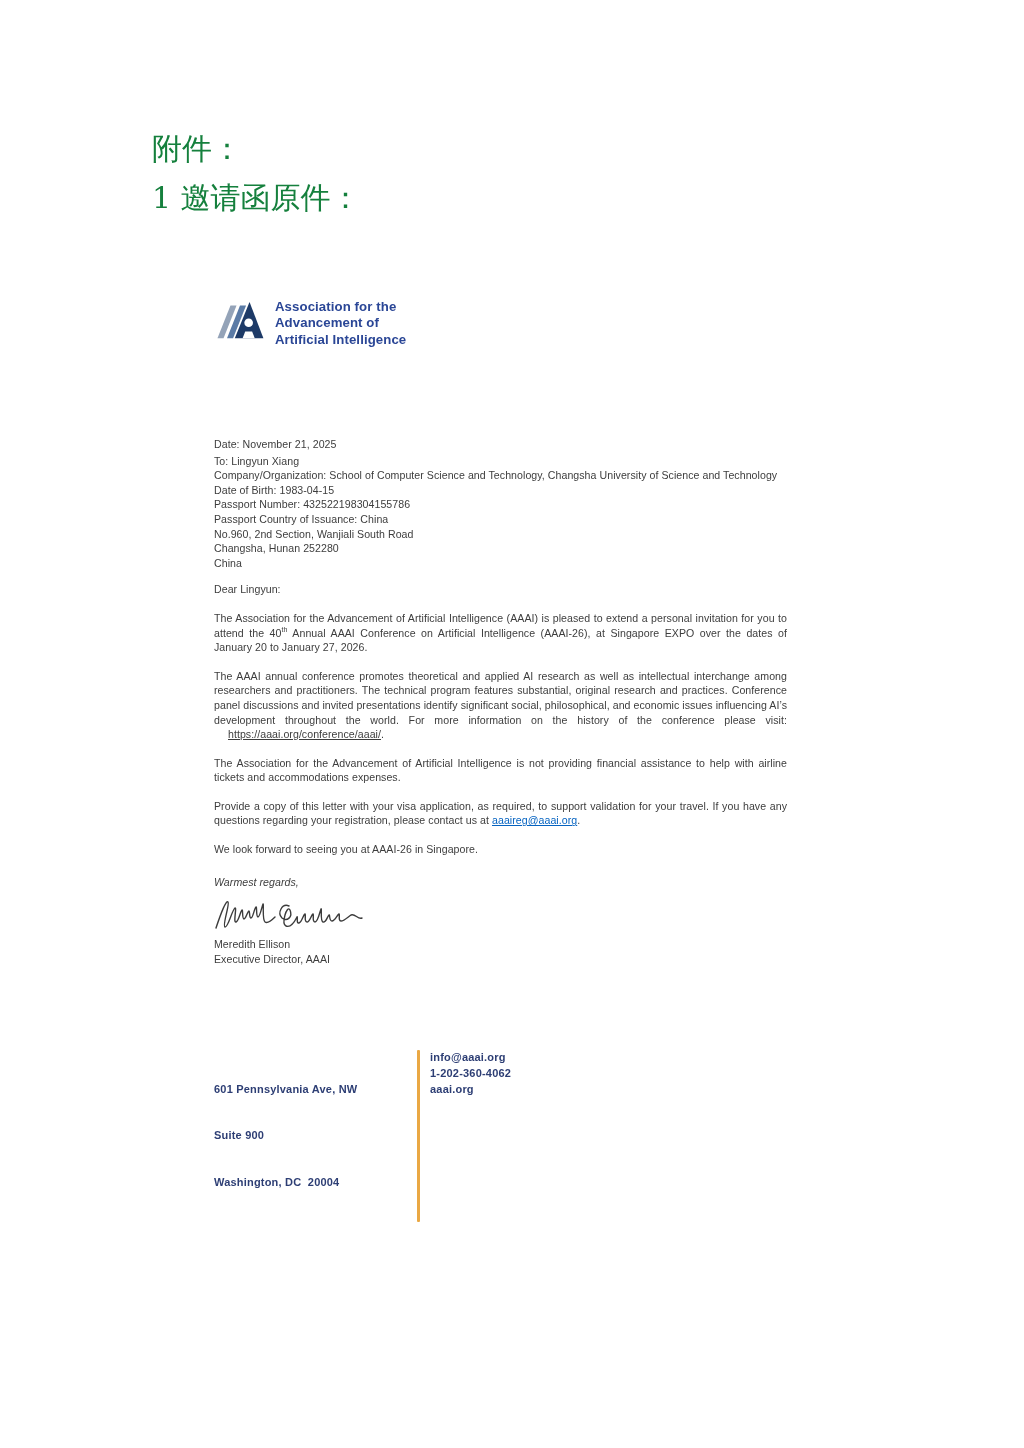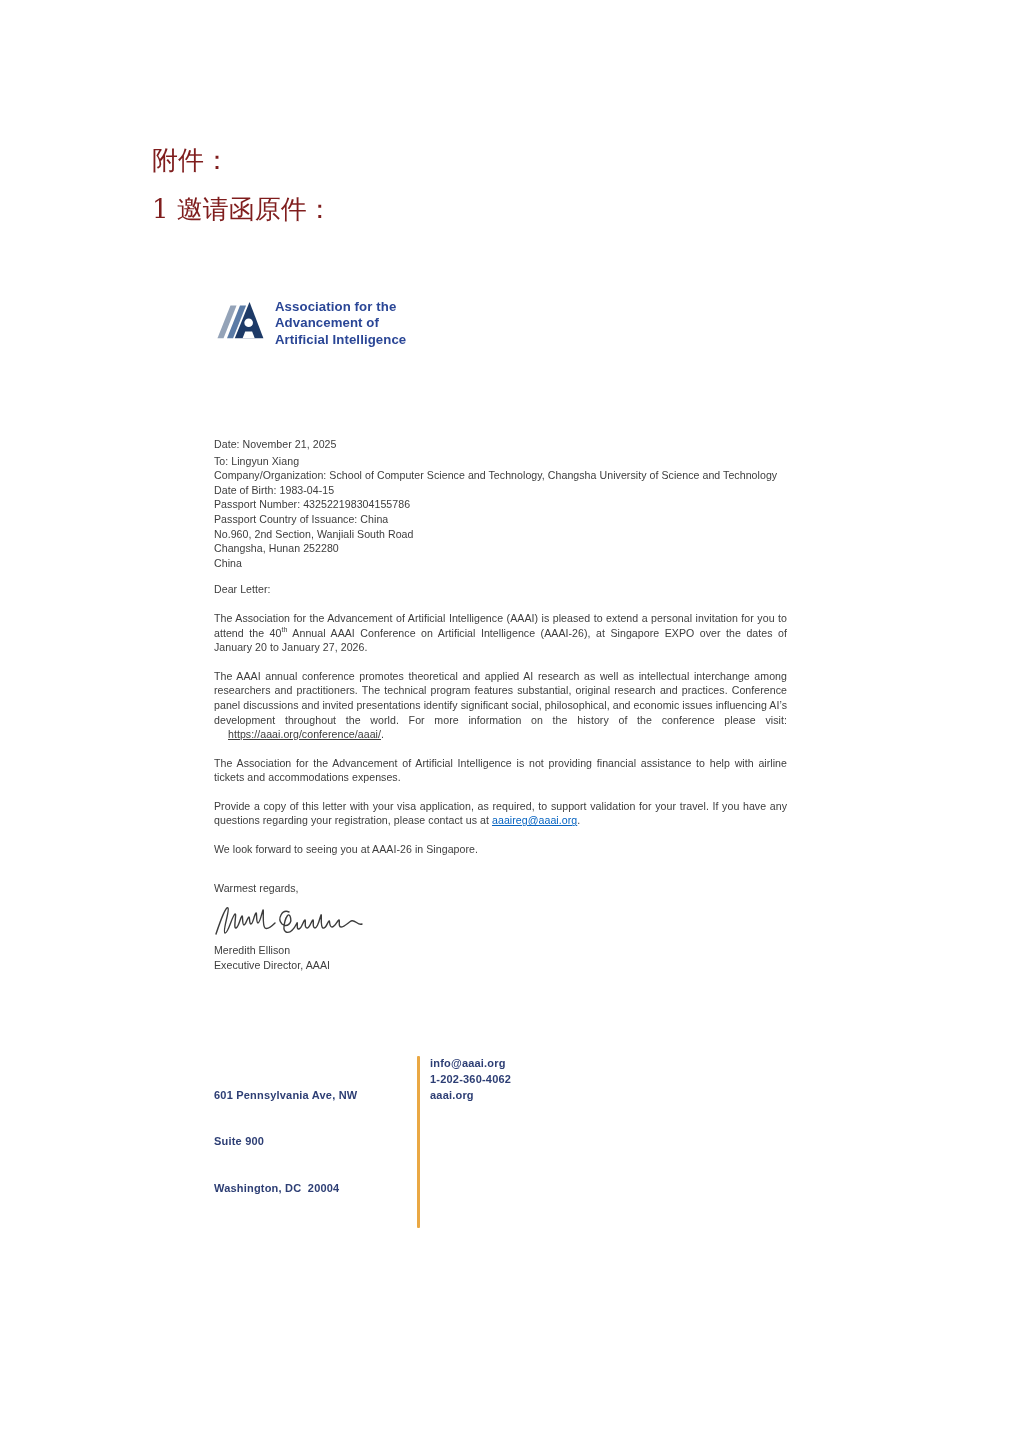--- a/index.html
+++ b/index.html
@@ -1,23 +1,23 @@
 <!DOCTYPE html>
 <html><head>
 <meta charset="utf-8">
 <style>
   html,body { margin:0; padding:0; background:#ffffff; }
   .page {
     position:relative; width:1024px; height:1448px; background:#ffffff;
     overflow:hidden; font-family:"Liberation Sans", sans-serif;
   }
   .attachment {
-    position:absolute; left:152px; top:136px;
+    position:absolute; left:152px; top:124px;
     font-family:"DejaVu Serif","Liberation Serif",serif;
-    font-size:26px; line-height:49px; color:#7f1d1d;
+    font-size:30px; line-height:49px; color:#15803d;
   }
   .letter {
     position:absolute; left:214px; top:295px; width:573px;
     color:#3d3d3d; font-size:10.6px; line-height:14.6px;
     letter-spacing:0.05px; filter:blur(0.24px);
   }
   .logo-row { display:flex; align-items:flex-start; gap:9px; height:54px; }
   .logo-mark { flex:0 0 auto; }
   .logo-text {
     font-weight:bold; font-size:13.2px; line-height:16.4px;
@@ -26,21 +26,21 @@
   .date-line { margin-top:88px; }
   .recipient { margin-top:2px; white-space:nowrap; }
   .recipient div { height:14.6px; }
   .re-line { margin-top:13px; font-weight:bold; text-decoration:underline; white-space:pre-wrap; }
   .salutation { margin-top:12px; }
   .para { margin:14px 0 0 0; text-align:justify; }
   .plain { margin:14px 0 0 0; }
   .url-dark { color:#3d3d3d; text-decoration:underline;padding-left:14px; }
   .link-blue { color:#0563c1; text-decoration:underline; }
   sup.ord { font-size:7px; vertical-align:super; line-height:0; }
-  .closing { margin-top:24px; }
+  .closing { margin-top:18px;font-style:italic; }
   .sig-svg { display:block; margin:6px 0 2px -2px; }
   .sig-name { margin-top:2px; }
   .sig-title { margin-top:0; }
   .footer { display:flex; margin-top:84px; align-items:stretch; }
   .footer-addr {
     width:203px; font-weight:bold; color:#2d3e74;
     font-size:11px; line-height:15.6px; letter-spacing:0.2px; white-space:pre-wrap;
   }
   .footer-divider { width:3px; background:#eaa844; border-radius:1px; margin-right:10px; }
   .footer-contact {
@@ -81,21 +81,21 @@
       <div>Company/Organization: School of Computer Science and Technology, Changsha University of Science and Technology</div>
       <div>Date of Birth: 1983-04-15</div>
       <div>Passport Number: 432522198304155786</div>
       <div>Passport Country of Issuance: China</div>
       <div>No.960, 2nd Section, Wanjiali South Road</div>
       <div>Changsha, Hunan 252280</div>
       <div>China</div>
     </div>
 
 
-    <div class="salutation">Dear Letter:</div>
+    <div class="salutation">Dear Lingyun:</div>
 
     <p class="para"><span>The Association for the Advancement of Artificial Intelligence (AAAI) is pleased to extend a personal invitation for you to attend the 40</span><sup class="ord">th</sup><span> Annual AAAI Conference on Artificial Intelligence (AAAI-26), at Singapore EXPO over the dates of January 20 to January 27, 2026.</span></p>
 
     <p class="para"><span>The AAAI annual conference promotes theoretical and applied AI research as well as intellectual interchange among researchers and practitioners. The technical program features substantial, original research and practices. Conference panel discussions and invited presentations identify significant social, philosophical, and economic issues influencing AI’s development throughout the world.  For more information on the history of the conference please visit: </span><a class="url-dark" href="#">https://aaai.org/conference/aaai/</a><span>.</span></p>
 
     <p class="para">The Association for the Advancement of Artificial Intelligence is not providing financial assistance to help with airline tickets and accommodations expenses.</p>
 
     <p class="para"><span>Provide a copy of this letter with your visa application, as required, to support validation for your travel. If you have any questions regarding your registration, please contact us at </span><a class="link-blue" href="#">aaaireg@aaai.org</a><span>.</span></p>
 
     <p class="plain">We look forward to seeing you at AAAI-26 in Singapore.</p>

